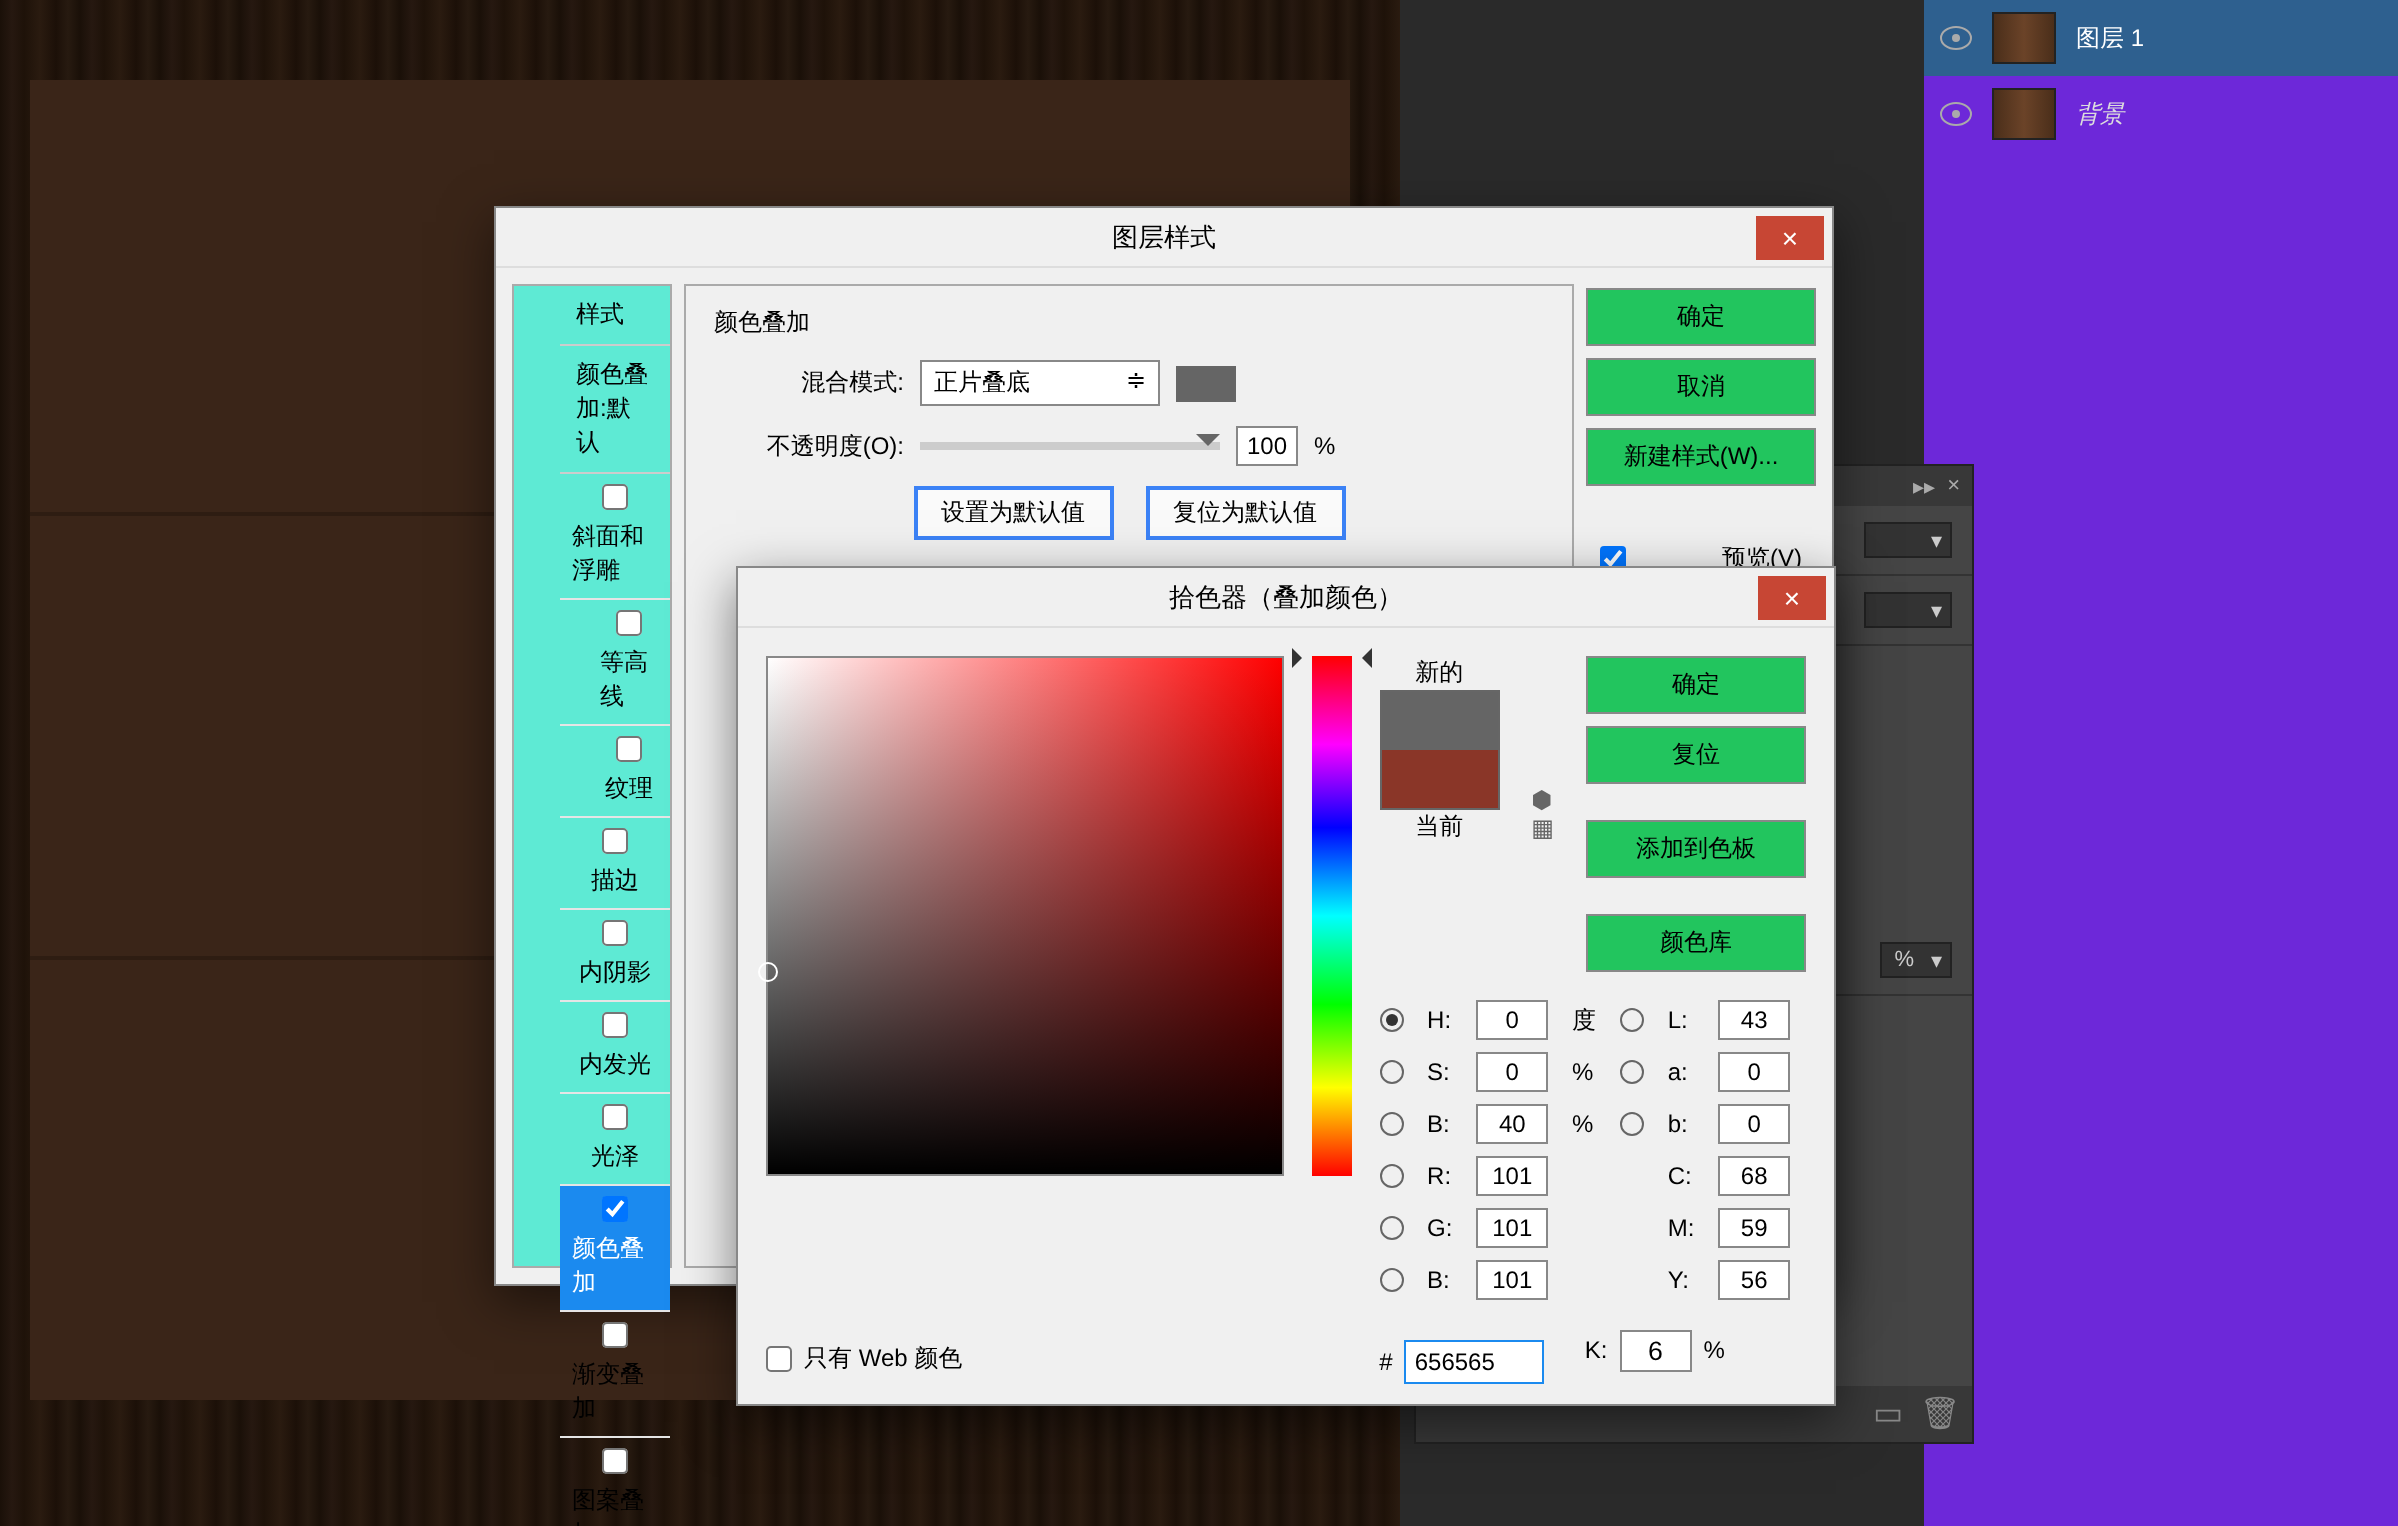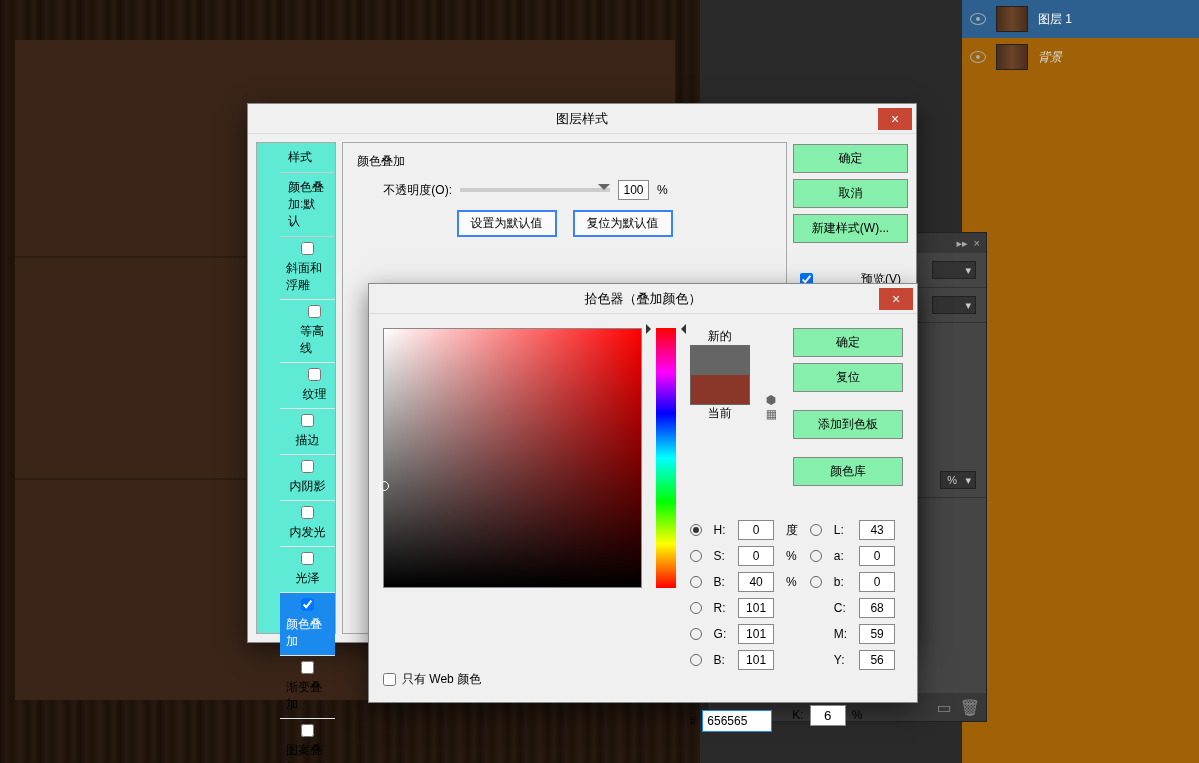--- a/index.html
+++ b/index.html
@@ -14,21 +14,21 @@
 
 .dark-panel { position: absolute; right: 212px; top: 232px; width: 280px; height: 490px; background: #454545; border: 1px solid #222; }
 .dark-panel-header { height: 20px; background: #383838; display: flex; justify-content: flex-end; align-items: center; padding: 0 6px; gap: 6px; color: #aaa; font-size: 11px; }
 .dark-row { height: 35px; border-bottom: 1px solid #333; display: flex; align-items: center; justify-content: flex-end; padding: 0 10px; gap: 8px; color: #ccc; font-size: 11px; }
 .dark-dropdown { background: #333; color: #ccc; border: 1px solid #222; padding: 2px 18px 2px 6px; font-size: 11px; position: relative; }
 .dark-dropdown::after { content: "▾"; position: absolute; right: 4px; }
 .dark-panel-footer { position: absolute; bottom: 0; left: 0; right: 0; height: 28px; background: #383838; display: flex; justify-content: flex-end; align-items: center; padding: 0 8px; gap: 10px; color: #888; }
 .footer-icon { width: 16px; height: 16px; display: flex; align-items: center; justify-content: center; }
 
 
-.layers-panel { position: absolute; right: 0; top: 0; width: 237px; height: 763px; background: #a16207; }
+.layers-panel { position: absolute; right: 0; top: 0; width: 237px; height: 763px; background: #6d28d9; }
 .layer-row { display: flex; align-items: center; padding: 6px 8px; gap: 10px; color: #ddd; font-size: 12px; }
 .layer-row.selected { background: #2e608f; color: #fff; }
 .eye-icon { width: 16px; height: 12px; border: 1px solid #aaa; border-radius: 50%; position: relative; }
 .eye-icon::after { content: ""; position: absolute; width: 4px; height: 4px; background: #aaa; border-radius: 50%; left: 5px; top: 3px; }
 .layer-thumb { width: 32px; height: 26px; background: linear-gradient(90deg, #4a2e1a, #6b4328, #4a2e1a); border: 1px solid #222; }
 
 
 .dlg-layerstyle { position: absolute; left: 247px; top: 103px; width: 670px; height: 540px; background: #f0f0f0; border: 1px solid #888; box-shadow: 0 8px 24px rgba(0,0,0,0.5); }
 .dlg-title { height: 30px; display: flex; align-items: center; justify-content: center; font-size: 13px; position: relative; border-bottom: 1px solid #ddd; }
 .dlg-close { position: absolute; right: 4px; top: 4px; width: 34px; height: 22px; background: #c74634; color: #fff; display: flex; align-items: center; justify-content: center; font-size: 14px; cursor: pointer; }
@@ -43,35 +43,35 @@
 .group-title { font-size: 12px; margin-bottom: 8px; }
 .field-row { display: flex; align-items: center; gap: 8px; margin: 10px 0; font-size: 12px; }
 .field-row label:first-child { width: 95px; text-align: right; }
 .select-box { border: 1px solid #888; background: #fff; padding: 2px 6px; width: 120px; display: flex; justify-content: space-between; }
 .color-swatch-sm { width: 30px; height: 18px; background: #656565; border: 1px solid #666; }
 .slider { flex: 1; max-width: 150px; height: 4px; background: #ccc; position: relative; }
 .slider::after { content: ""; position: absolute; right: 0; top: -4px; width: 0; height: 0; border: 6px solid transparent; border-top-color: #666; }
 .num-input { width: 31px; border: 1px solid #888; padding: 2px 4px; text-align: center; font-size: 12px; }
 .btn-sm { border: 2px solid #3b82f6; background: #fafafa; padding: 3px 12px; font-size: 12px; cursor: pointer; }
 .style-right { width: 115px; display: flex; flex-direction: column; gap: 6px; padding-top: 2px; }
-.btn { border: 1px solid #888; background: #86efac; padding: 5px 0; text-align: center; font-size: 12px; cursor: pointer; }
+.btn { border: 1px solid #888; background: #22c55e; padding: 5px 0; text-align: center; font-size: 12px; cursor: pointer; }
 .preview-row { display: flex; align-items: center; gap: 24px; font-size: 12px; margin-top: 22px; justify-content: center; }
 .preview-box { width: 50px; height: 50px; border: 1px solid #888; background: linear-gradient(#fff,#ddd); margin: 6px auto; }
 
 
 .dlg-picker { position: absolute; left: 368px; top: 283px; width: 550px; height: 420px; background: #f0f0f0; border: 1px solid #888; box-shadow: 0 8px 24px rgba(0,0,0,0.5); }
 .picker-body { padding: 14px; display: flex; gap: 14px; height: calc(100% - 30px); position: relative; }
 .sat-field { width: 260px; height: 260px; background: linear-gradient(to bottom, transparent 0%, #000 100%), linear-gradient(to right, #fff 0%, #ff0000 100%); position: relative; border: 1px solid #888; }
 .sat-cursor { position: absolute; width: 10px; height: 10px; border: 1px solid #fff; border-radius: 50%; left: -5px; top: 152px; }
 .hue-strip { width: 20px; height: 260px; background: linear-gradient(to bottom, #ff0000 0%, #ff00ff 17%, #0000ff 33%, #00ffff 50%, #00ff00 67%, #ffff00 83%, #ff0000 100%); position: relative; }
 .hue-arrows { position: absolute; left: -7px; right: -7px; top: -4px; height: 8px; }
 .hue-arrows::before, .hue-arrows::after { content: ""; position: absolute; width: 0; height: 0; border: 5px solid transparent; }
 .hue-arrows::before { left: -3px; border-left-color: #333; }
 .hue-arrows::after { right: -3px; border-right-color: #333; }
-.picker-right { flex: 1; display: flex; flex-direction: column; font-size: 12px; gap: 20px; }
+.picker-right { flex: 1; display: flex; flex-direction: column; font-size: 12px; }
 .new-cur { display: flex; flex-direction: column; align-items: center; margin-bottom: 10px; }
 .nc-label { font-size: 12px; }
 .nc-swatch { width: 60px; height: 60px; border: 1px solid #666; display: flex; flex-direction: column; }
 .nc-new { flex: 1; background: #656565; }
 .nc-cur { flex: 1; background: #8a3628; }
 .picker-buttons { display: flex; flex-direction: column; gap: 6px; width: 110px; }
 .picker-top { display: flex; gap: 16px; }
 .val-grid { display: grid; grid-template-columns: auto auto auto auto auto auto auto; gap: 6px 4px; align-items: center; font-size: 12px; margin-top: 14px; }
 .val-grid input[type=text] { width: 36px; border: 1px solid #888; padding: 2px 3px; text-align: center; font-size: 12px; }
 .radio { width: 12px; height: 12px; border: 1px solid #666; border-radius: 50%; display: inline-block; position: relative; }
@@ -178,20 +178,28 @@
           <span>外发光</span>
         </div>
       <div class="style-item">
           <input type="checkbox" style="">
           <span>投影</span>
         </div>
     </div>
     <div class="style-center">
       <div class="group-title">颜色叠加</div>
       <div class="field-row">
+        <label>混合模式:</label>
+        <div class="select-box">
+            <span>正片叠底</span>
+            <span>≑</span>
+          </div>
+        <div class="color-swatch-sm"></div>
+      </div>
+      <div class="field-row">
         <label>不透明度(O):</label>
         <div class="slider"></div>
         <input class="num-input" value="100" style="">
         <span>%</span>
       </div>
       <div class="field-row" style="justify-content:center;gap:16px">
         <div class="btn-sm">设置为默认值</div>
         <div class="btn-sm">复位为默认值</div>
       </div>
     </div>

